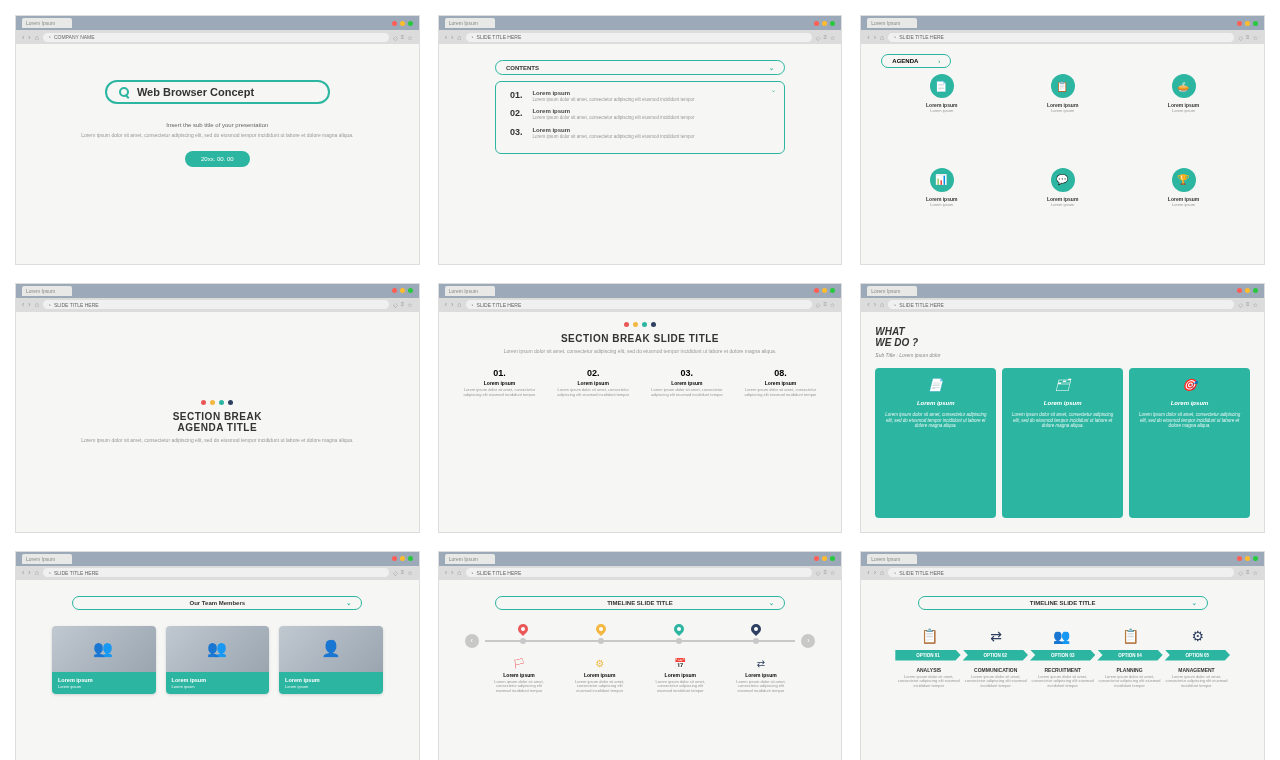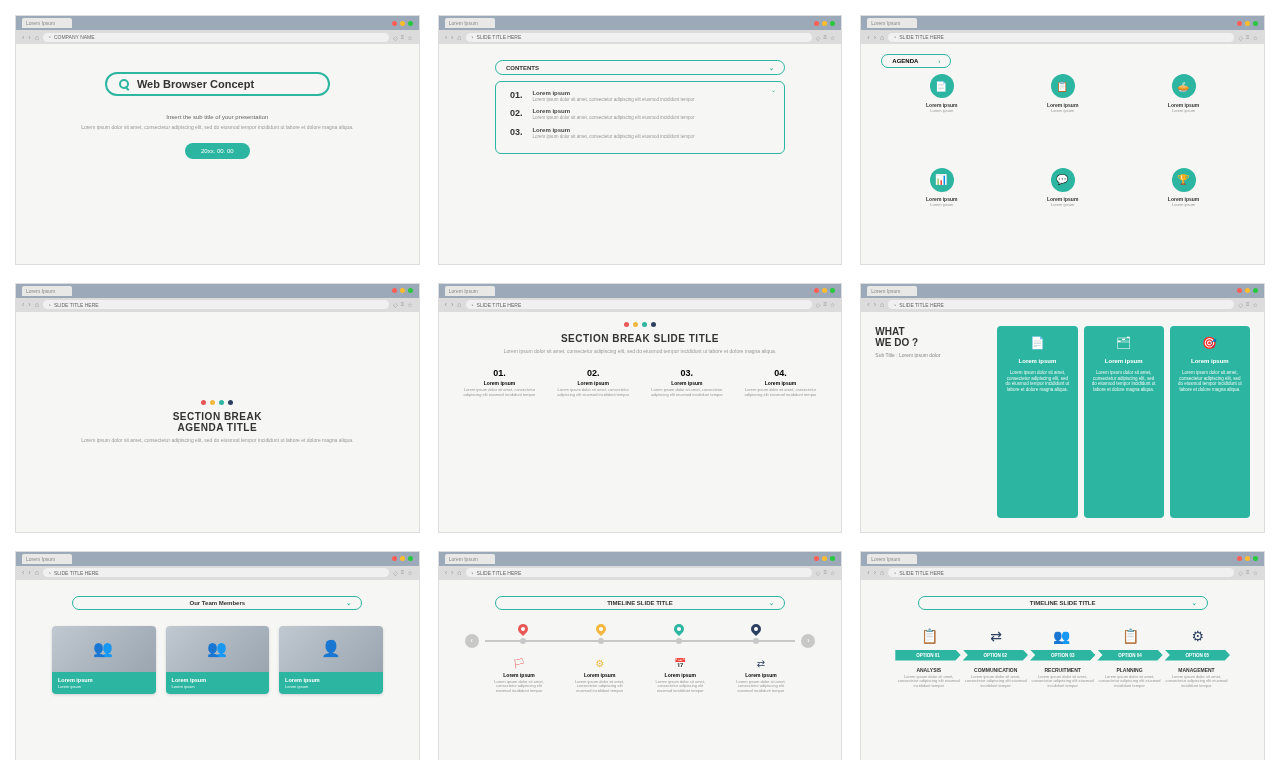--- a/index.html
+++ b/index.html
@@ -12,21 +12,21 @@
 .dot { width: 5px; height: 5px; border-radius: 50%; }
 .dr { background: #ff5f56; } .dy { background: #ffbd2e; } .dg { background: #27c93f; }
 .addr { background: #dcdcdd; height: 14px; display: flex; align-items: center; padding: 0 6px; gap: 4px; }
 .nav-ic { color: #999; font-size: 7px; }
 .url { flex: 1; background: #f0f0f0; border-radius: 6px; height: 9px; font-size: 5px; color: #666; padding: 0 5px; display: flex; align-items: center; gap: 3px; }
 .url::before { content: "◔"; font-size: 5px; }
 .tools { display: flex; gap: 3px; font-size: 6px; color: #999; }
 .content { padding: 10px 20px; height: calc(100% - 28px); display: flex; flex-direction: column; }
 
 
-.search-pill { border: 2px solid #2cb5a0; border-radius: 14px; padding: 4px 12px; display: flex; align-items: center; gap: 8px; margin: 18px auto 8px; width: 62%; }
+.search-pill { border: 2px solid #2cb5a0; border-radius: 14px; padding: 4px 12px; display: flex; align-items: center; gap: 8px; margin: 26px auto 8px; width: 62%; }
 .mag { width: 10px; height: 10px; border: 2px solid #2cb5a0; border-radius: 50%; position: relative; }
 .mag::after { content: ""; position: absolute; width: 2px; height: 5px; background: #2cb5a0; bottom: -4px; right: -1px; transform: rotate(-45deg); }
 .s1-title { font-size: 11px; font-weight: 700; color: #333; }
 .s1-sub { text-align: center; font-size: 6px; color: #666; margin-top: 10px; }
 .s1-desc { text-align: center; font-size: 5px; color: #999; margin-top: 4px; line-height: 1.3; }
 .chip { background: #2cb5a0; color: #fff; font-size: 6px; padding: 5px 16px; border-radius: 10px; margin: 12px auto 0; width: fit-content; }
 
 
 .head-pill { border: 1.5px solid #2cb5a0; border-radius: 10px; padding: 3px 10px; font-size: 6px; font-weight: 700; color: #333; display: flex; justify-content: space-between; align-items: center; }
 .chev { color: #2cb5a0; font-size: 6px; }
@@ -56,21 +56,21 @@
 .sb-title { text-align: center; font-size: 10px; font-weight: 800; color: #333; letter-spacing: .5px; }
 .sb-desc { text-align: center; font-size: 5px; color: #999; margin-top: 4px; line-height: 1.3; }
 .s4 .content { justify-content: center; }
 .ncols { display: flex; gap: 12px; margin-top: 14px; }
 .ncol { flex: 1; text-align: center; }
 .nn { font-size: 9px; font-weight: 700; }
 .nt { font-size: 5px; font-weight: 700; margin-top: 2px; }
 .nd { font-size: 4px; color: #999; margin-top: 2px; line-height: 1.2; }
 
 
-.s6 .content { flex-direction: row; gap: 22px; padding: 14px; }
+.s6 .content { flex-direction: column; gap: 10px; padding: 14px; font-style: italic; }
 .s6-l { width: 100px; }
 .s6-t { font-size: 10px; font-weight: 800; color: #333; }
 .s6-s { font-size: 5px; color: #888; margin-top: 4px; }
 .cards { flex: 1; display: flex; gap: 6px; }
 .card { flex: 1; background: #2cb5a0; color: #fff; border-radius: 4px; padding: 10px 8px; text-align: center; display: flex; flex-direction: column; }
 .card-ic { font-size: 12px; margin-bottom: 8px; }
 .card-t { font-size: 6px; font-weight: 700; margin-bottom: 6px; }
 .card-d { font-size: 4.5px; line-height: 1.3; opacity: .9; }
 
 
@@ -343,21 +343,21 @@
             <div class="nn">02.</div>
             <div class="nt">Lorem ipsum</div>
             <div class="nd">Lorem ipsum dolor sit amet, consectetur adipiscing elit eiusmod incididunt tempor</div>
           </div>
       <div class="ncol">
             <div class="nn">03.</div>
             <div class="nt">Lorem ipsum</div>
             <div class="nd">Lorem ipsum dolor sit amet, consectetur adipiscing elit eiusmod incididunt tempor</div>
           </div>
       <div class="ncol">
-            <div class="nn">04.</div>
+            <div class="nn">08.</div>
             <div class="nt">Lorem ipsum</div>
             <div class="nd">Lorem ipsum dolor sit amet, consectetur adipiscing elit eiusmod incididunt tempor</div>
           </div>
     </div>
   </div>
 </div>
 
 <div class="slide s6">
   <div class="titlebar">
         <div class="tab">Lorem Ipsum</div>

